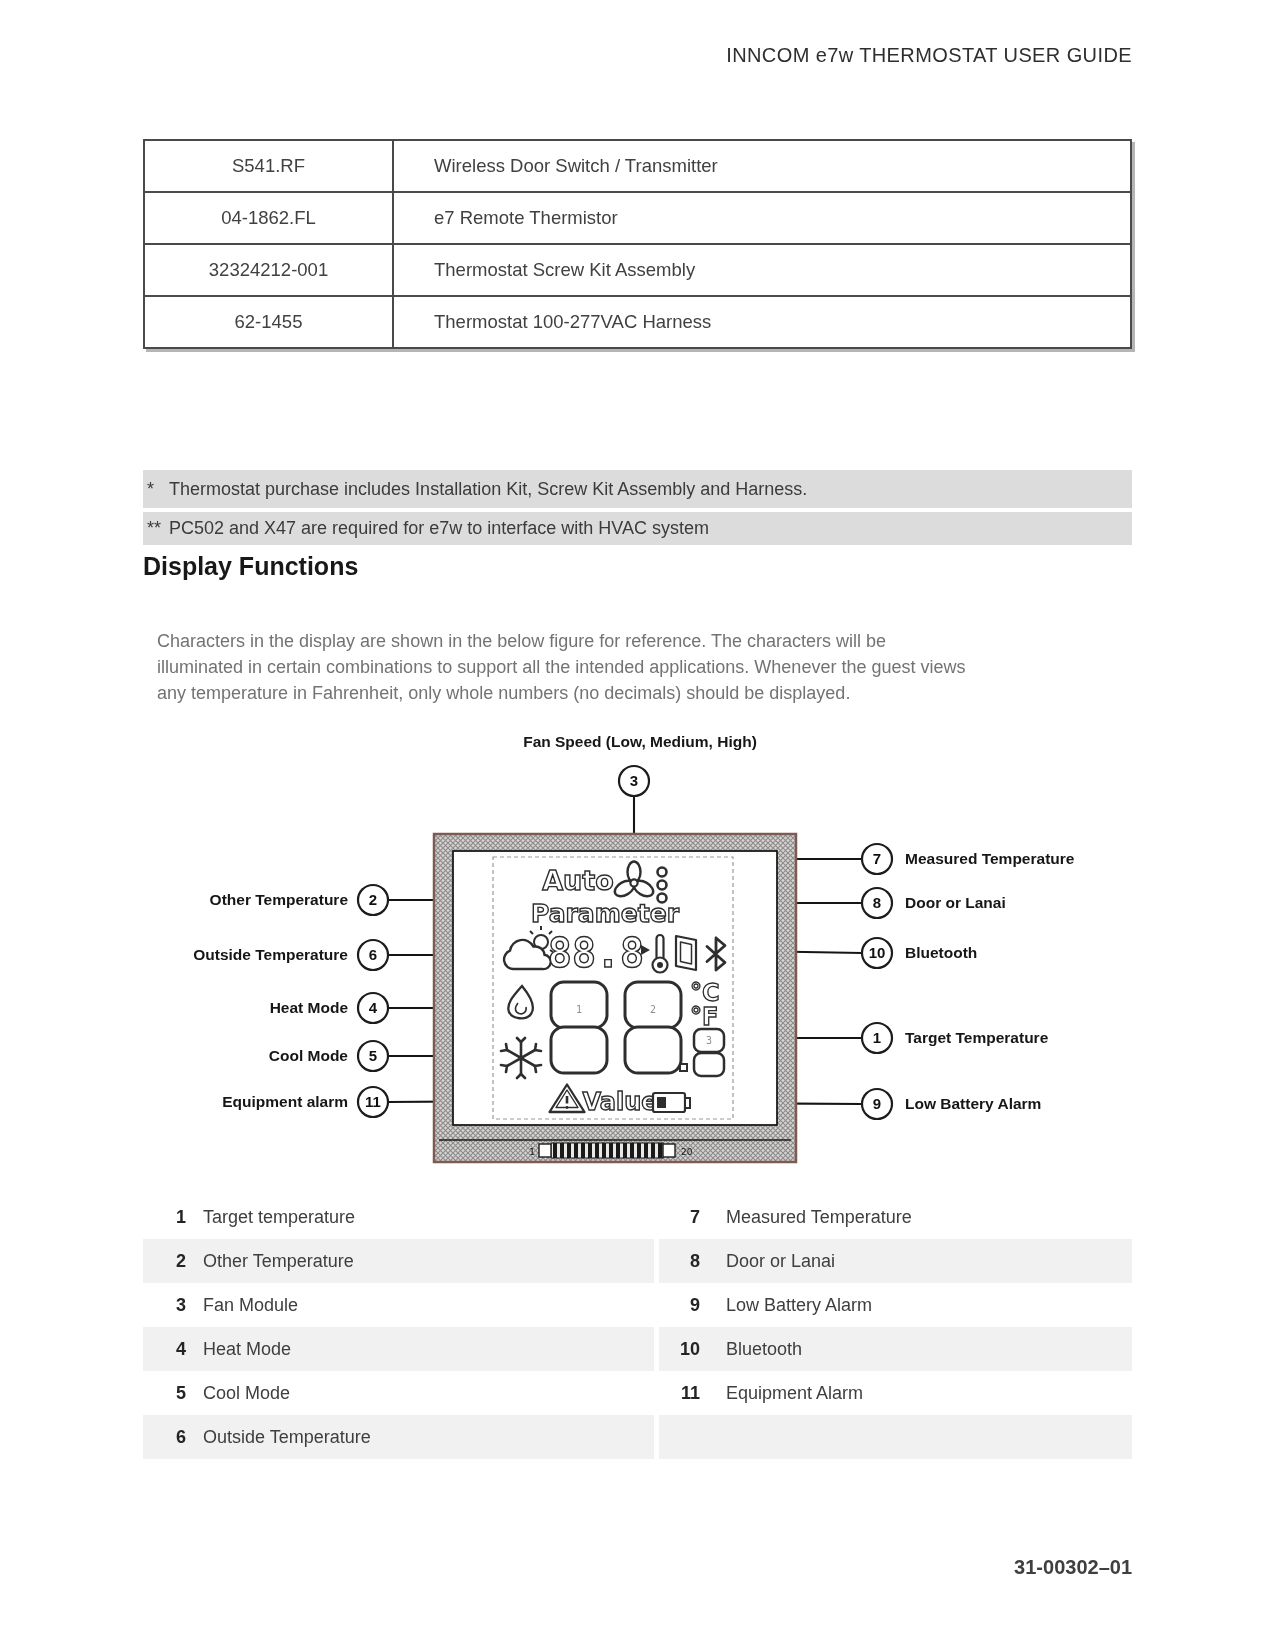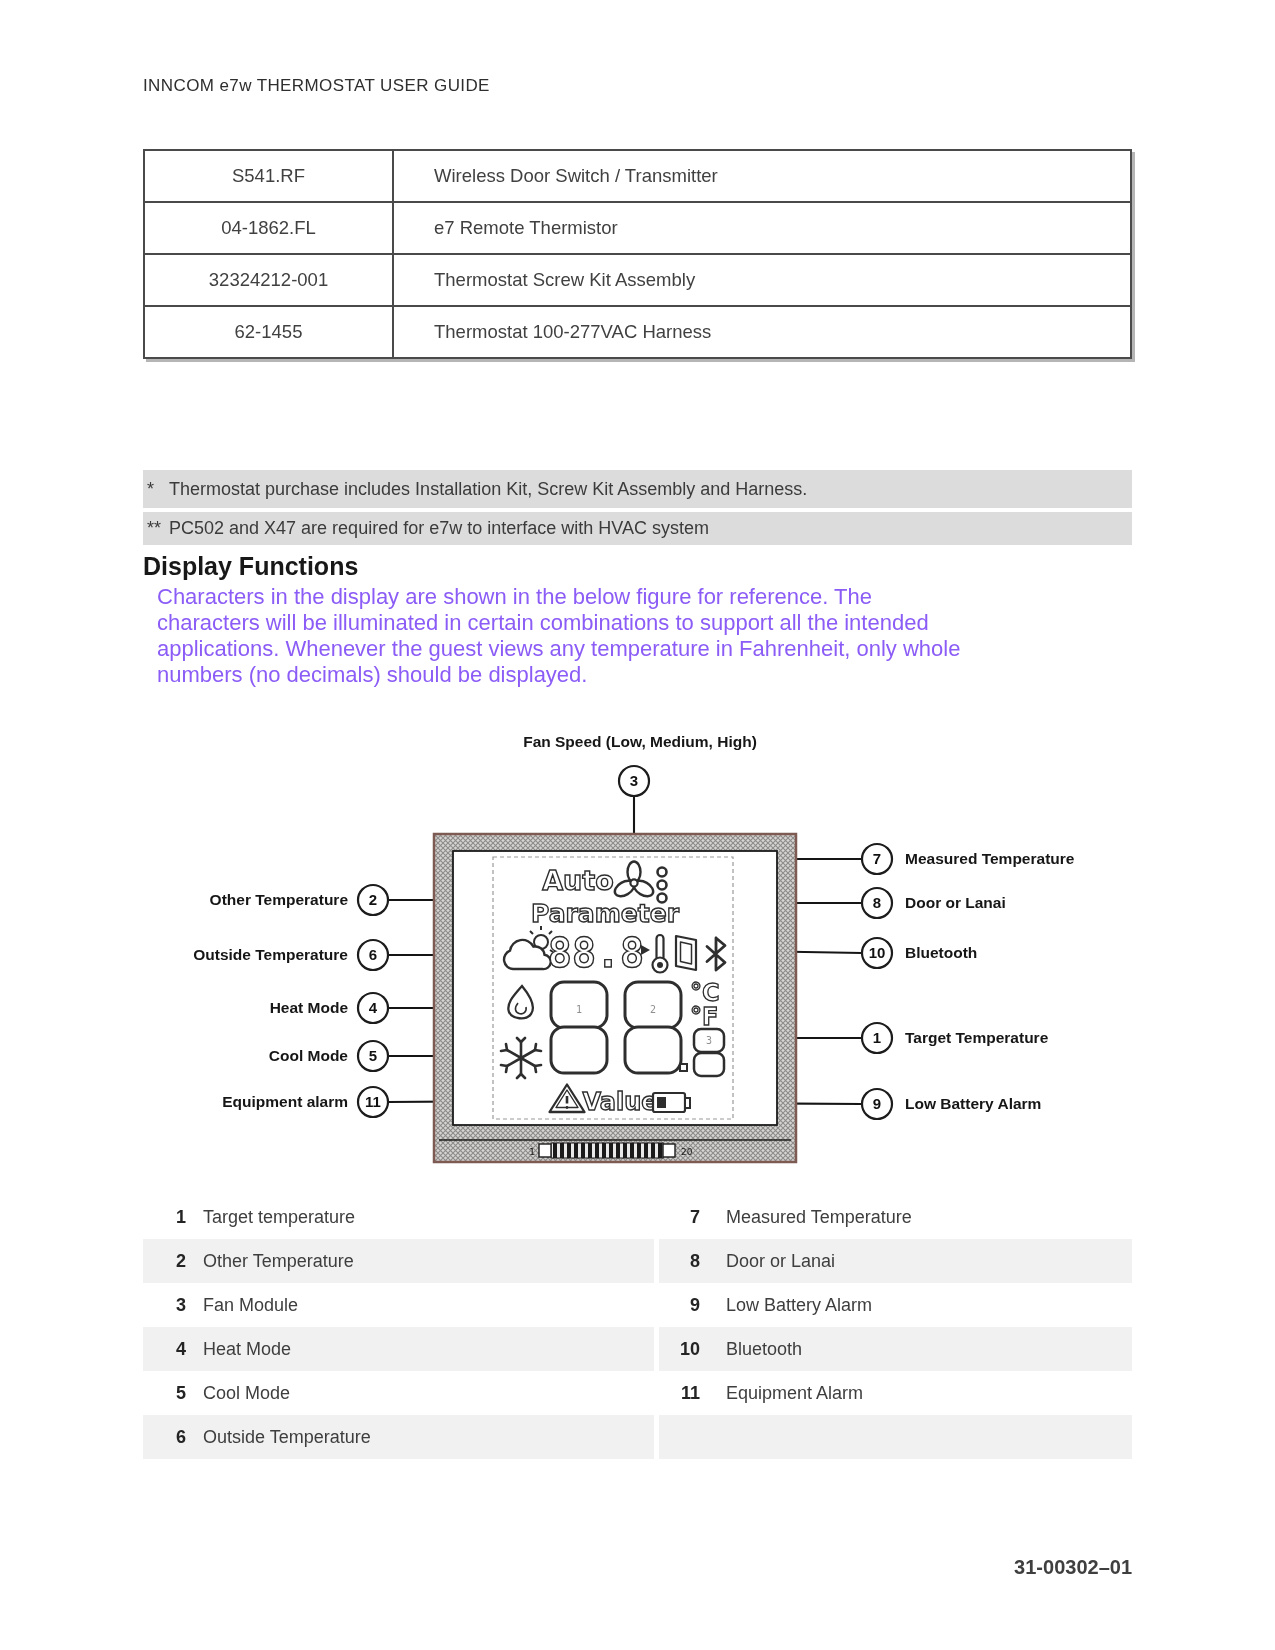--- a/index.html
+++ b/index.html
@@ -2,40 +2,40 @@
 <html><head>
 <meta charset="utf-8">
 <title>INNCOM e7w THERMOSTAT USER GUIDE</title>
 <style>
   html,body{margin:0;padding:0;background:#ffffff;}
   .page{position:relative;width:1275px;height:1650px;background:#fff;
         font-family:"Liberation Sans",sans-serif;color:#3d3d3d;overflow:hidden;}
   .abs{position:absolute;}
 
   
-  .doc-header{top:44px;left:143px;width:989px;font-size:17px;
-              letter-spacing:.4px;color:#2e2e2e;margin-top:32px;}
-
-  
-  .parts-table{top:149px;left:143px;width:989px;border-collapse:collapse;
+  .doc-header{top:44px;left:143px;width:989px;text-align:right;font-size:20px;
+              letter-spacing:.4px;color:#2e2e2e;}
+
+  
+  .parts-table{top:139px;left:143px;width:989px;border-collapse:collapse;
                box-shadow:3px 3px 0 rgba(120,120,120,.55);}
   .parts-table td{border:2px solid #4a4a4a;height:48px;font-size:18.5px;color:#414141;}
   .parts-table td.part{width:245px;text-align:center;}
   .parts-table td.desc{padding-left:40px;}
 
   
   .footnote{left:143px;width:989px;background:#dcdcdc;display:flex;align-items:center;
             font-size:18px;color:#3b3b3b;}
   .footnote .marker{width:22px;padding-left:4px;flex:none;}
   .fn-a{top:470px;height:38px;}
   .fn-b{top:512px;height:33px;}
 
   
   .section-title{top:552px;left:143px;font-size:25px;font-weight:bold;color:#181818;}
-  .section-body{top:584px;left:157px;width:818px;font-size:22px;line-height:26px;color:#8b5cf6;}
+  .section-body{top:628px;left:157px;width:818px;font-size:18px;line-height:26px;color:#737373;}
 
   
   .figure-svg{top:692px;left:0;}
   .callout-label{font-size:15.5px;font-weight:bold;fill:#161616;}
   .callout-num{font-size:15px;font-weight:bold;fill:#111;}
   .callout-line{fill:none;stroke:#151515;stroke-width:2.1;}
   .callout-circle{fill:#fff;stroke:#1c1c1c;stroke-width:2.2;}
   .lcd-text{font-family:"DejaVu Sans",sans-serif;font-weight:bold;fill:#fff;stroke:#2e2e2e;}
   .lcd-digits{font-family:"DejaVu Sans Mono",monospace;font-weight:bold;fill:#fff;stroke:#2e2e2e;}
   .lcd-shape{fill:#fff;stroke:#2e2e2e;}

